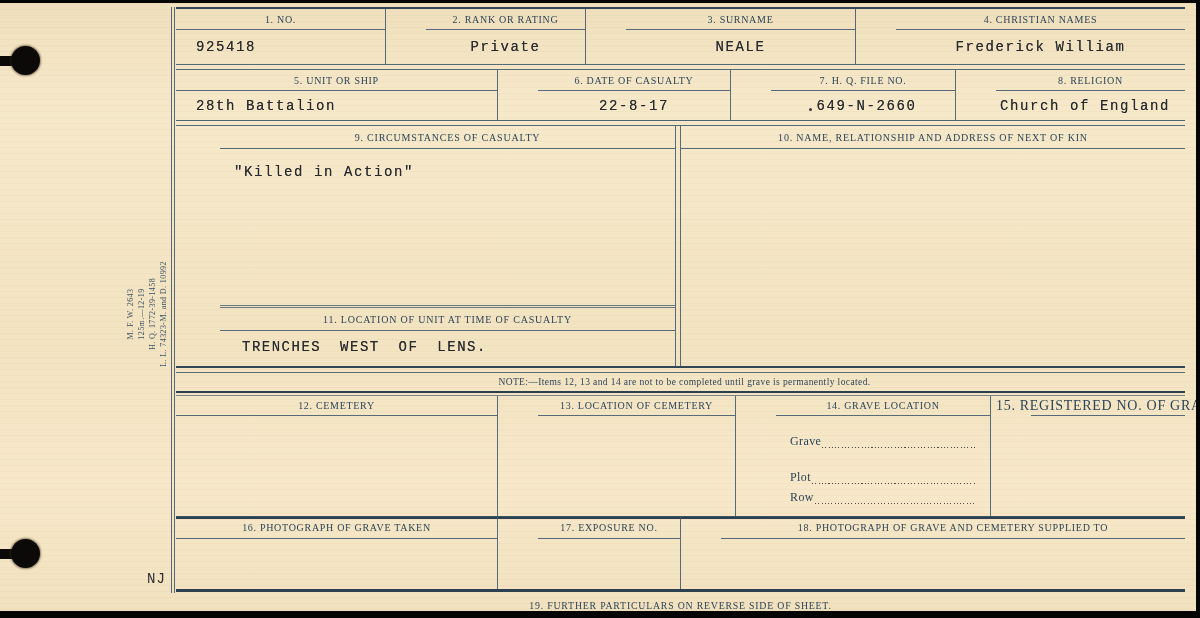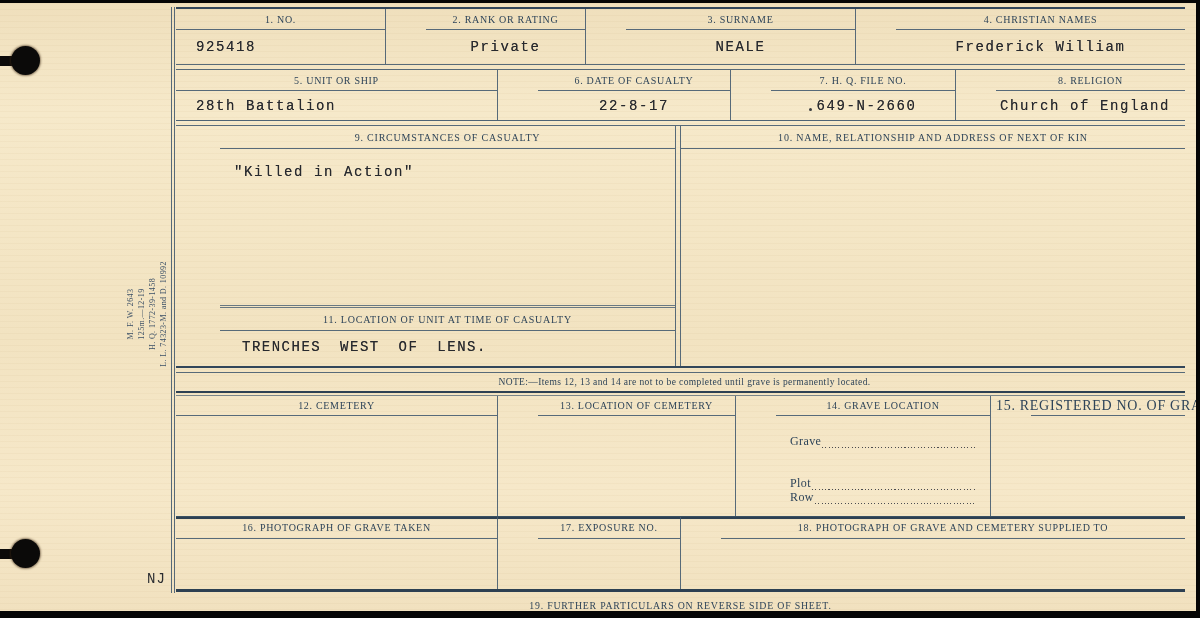--- a/index.html
+++ b/index.html
@@ -211,21 +211,21 @@
         <span class="tw" style="margin-left:14px"></span>
       </div>
     </div>
     <div class="cell" style="width:255px">
       <div class="hdr" style="height:20px">14. GRAVE LOCATION</div>
       <div class="valarea" style="display:block">
         <div class="graveRow" style="top:18px">
           <span class="glabel">Grave</span>
           <span class="leader"></span>
         </div>
-        <div class="graveRow" style="top:60px">
+        <div class="graveRow" style="top:54px">
           <span class="glabel">Plot</span>
           <span class="leader"></span>
         </div>
         <div class="graveRow" style="top:74px">
           <span class="glabel">Row</span>
           <span class="leader"></span>
         </div>
       </div>
     </div>
     <div class="cell" style="width:195px">

